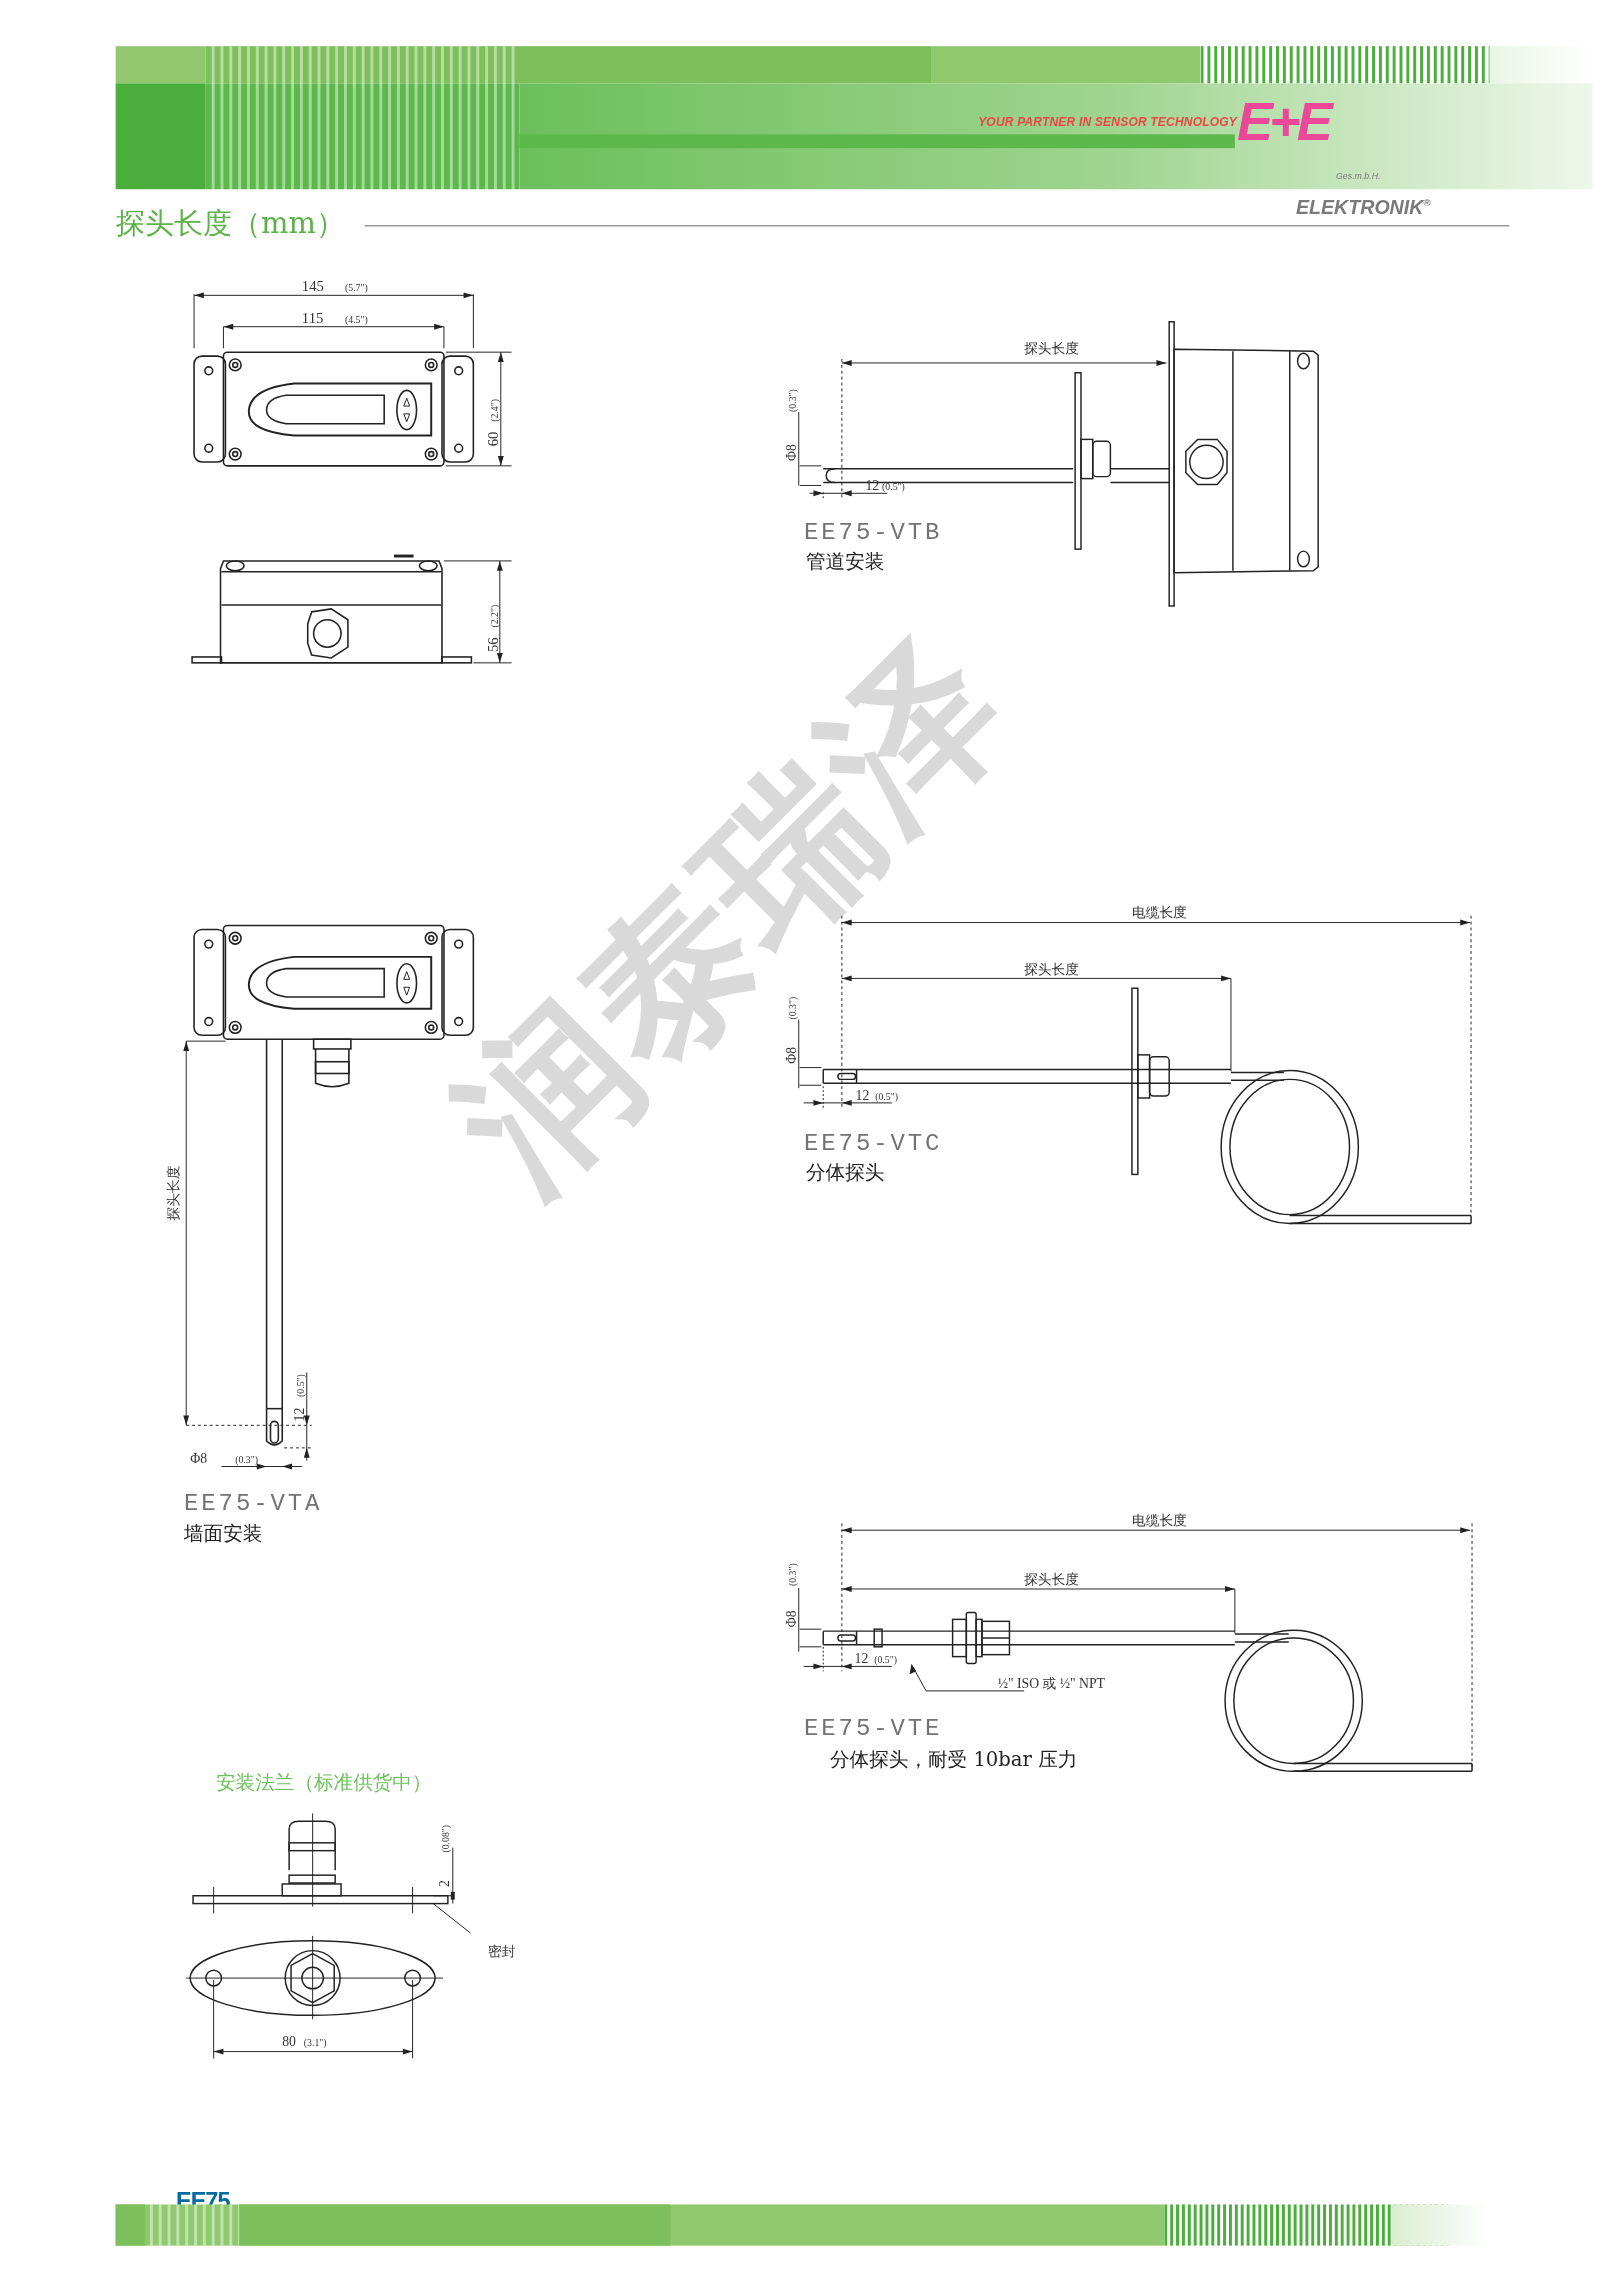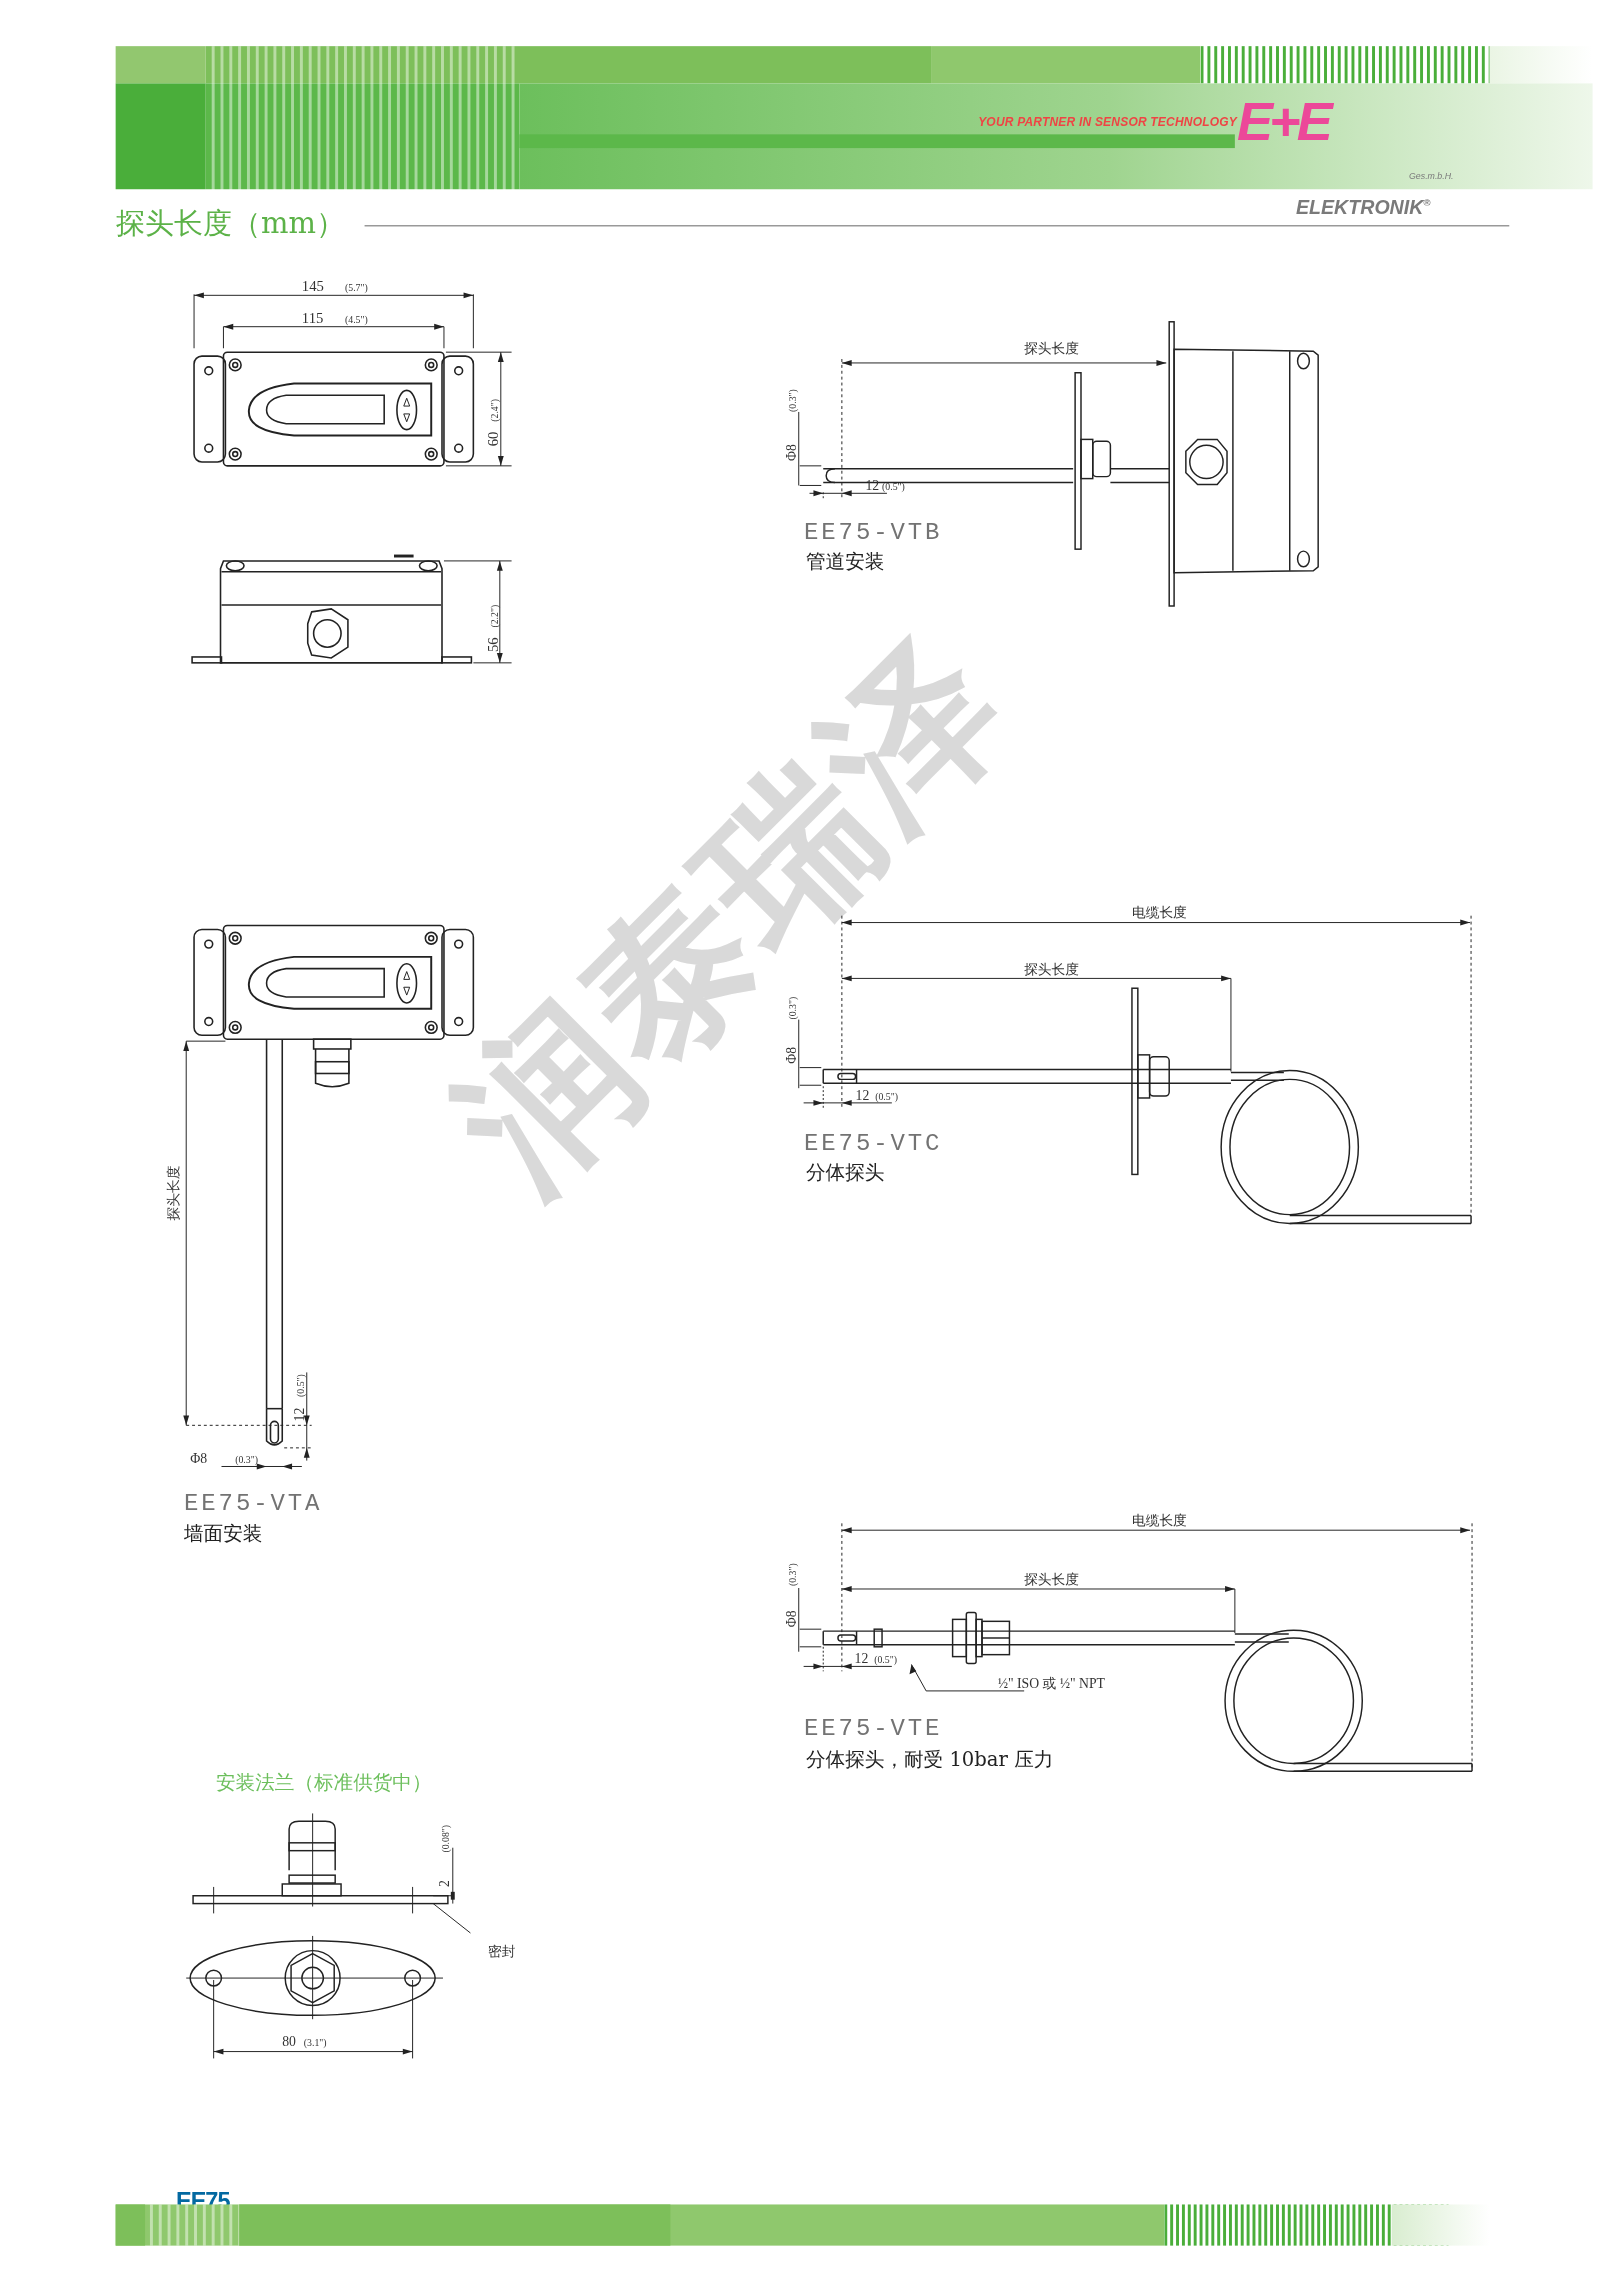--- a/index.html
+++ b/index.html
@@ -1,21 +1,21 @@
 <!DOCTYPE html>
 <html><head>
 <meta charset="utf-8">
 <style>
   html,body{margin:0;padding:0;background:#fff;}
   body{width:1621px;height:2293px;position:relative;overflow:hidden;font-family:"DejaVu Serif","Liberation Serif",serif;}
   svg{position:absolute;left:0;top:0;}
   .hdr-tag{position:absolute;left:872px;top:115px;width:365px;text-align:right;font-family:"Liberation Sans","DejaVu Sans",sans-serif;font-weight:bold;font-style:italic;font-size:12px;color:#ef4444;letter-spacing:0.2px;white-space:nowrap;}
   .logo-ee{position:absolute;left:1237px;top:90px;font-family:"Liberation Sans",sans-serif;font-weight:bold;font-style:italic;font-size:54px;color:#ec4899;letter-spacing:-3.9px;line-height:63px;}
   .logo-elek{position:absolute;left:1296px;top:149px;font-family:"Liberation Sans",sans-serif;font-weight:bold;font-style:italic;font-size:19.6px;color:#7a7a7a;line-height:19.6px;margin-top:44px;}
-  .logo-ges{position:absolute;left:1409px;top:171px;font-family:"Liberation Sans",sans-serif;font-style:italic;font-size:8.8px;color:#7a7a7a;}
+  .logo-ges{position:absolute;left:1336px;top:171px;font-family:"Liberation Sans",sans-serif;font-style:italic;font-size:8.8px;color:#7a7a7a;}
   .section-title{position:absolute;left:116px;top:206px;font-size:29px;color:#5cb248;line-height:35px;font-family:"DejaVu Serif",serif;}
   .model{position:absolute;font-family:"Liberation Mono","DejaVu Sans Mono",monospace;font-size:24px;color:#737373;letter-spacing:2.9px;line-height:23.5px;}
   .desc{position:absolute;font-size:19.6px;color:#222;line-height:25.5px;font-family:"DejaVu Serif",serif;}
   .dim{font-family:"Liberation Serif","DejaVu Serif",serif;fill:#333;}
   .flange-title{position:absolute;left:184px;top:1769px;font-size:19.6px;color:#6cbf5c;font-family:"DejaVu Serif",serif;margin-left:32px;}
   .footer-label{position:absolute;left:176px;top:2188px;font-family:"Liberation Sans",sans-serif;font-weight:bold;font-size:23.5px;color:#0369a1;letter-spacing:-1px;}
   .watermark{position:absolute;left:412px;top:1078px;font-family:"DejaVu Sans",sans-serif;font-weight:bold;font-size:167px;color:rgba(170,170,170,0.45);transform:rotate(-45deg);transform-origin:left top;white-space:nowrap;letter-spacing:3.9px;pointer-events:none;}
 </style>
 </head>
 <body>
@@ -331,21 +331,21 @@
   </g>
   <text class="dim" x="1155" y="1556" font-size="14" font-family="DejaVu Sans">电缆长度</text>
   <text class="dim" x="1045" y="1616" font-size="14" font-family="DejaVu Sans">探头长度</text>
   <text class="dim" transform="translate(812,1660) rotate(-90)" font-size="14">Φ8</text>
   <text class="dim" transform="translate(812,1618) rotate(-90)" font-size="10">(0.3")</text>
   <text class="dim" x="872" y="1697" font-size="14">12</text>
   <text class="dim" x="892" y="1697" font-size="10">(0.5")</text>
   <text class="dim" x="1018" y="1722" font-size="14" font-family="DejaVu Sans">½" ISO 或 ½" NPT</text>
 </svg>
 <div class="model" style="left:804px;top:1717px">EE75-VTE</div>
-<div class="desc" style="left:806px;top:1747px">分体探头，耐受 10bar 压力</div>
+<div class="desc" style="left:830px;top:1747px">分体探头，耐受 10bar 压力</div>
 </div>
 
 <div>
 <div class="flange-title">安装法兰（标准供货中）</div>
 <svg width="1621" height="2293" style="pointer-events:none" viewBox="0 0 1654 2339">
   <g stroke="#222" fill="none" stroke-width="1.5">
     <path d="M 295 1908 L 295 1866 Q 295 1858 305 1858 L 332 1858 Q 342 1858 342 1866 L 342 1908"></path>
     <rect x="295" y="1880" width="47" height="8"></rect>
     <rect x="295" y="1913" width="47" height="8"></rect>
     <rect x="288" y="1922" width="60" height="12"></rect>

